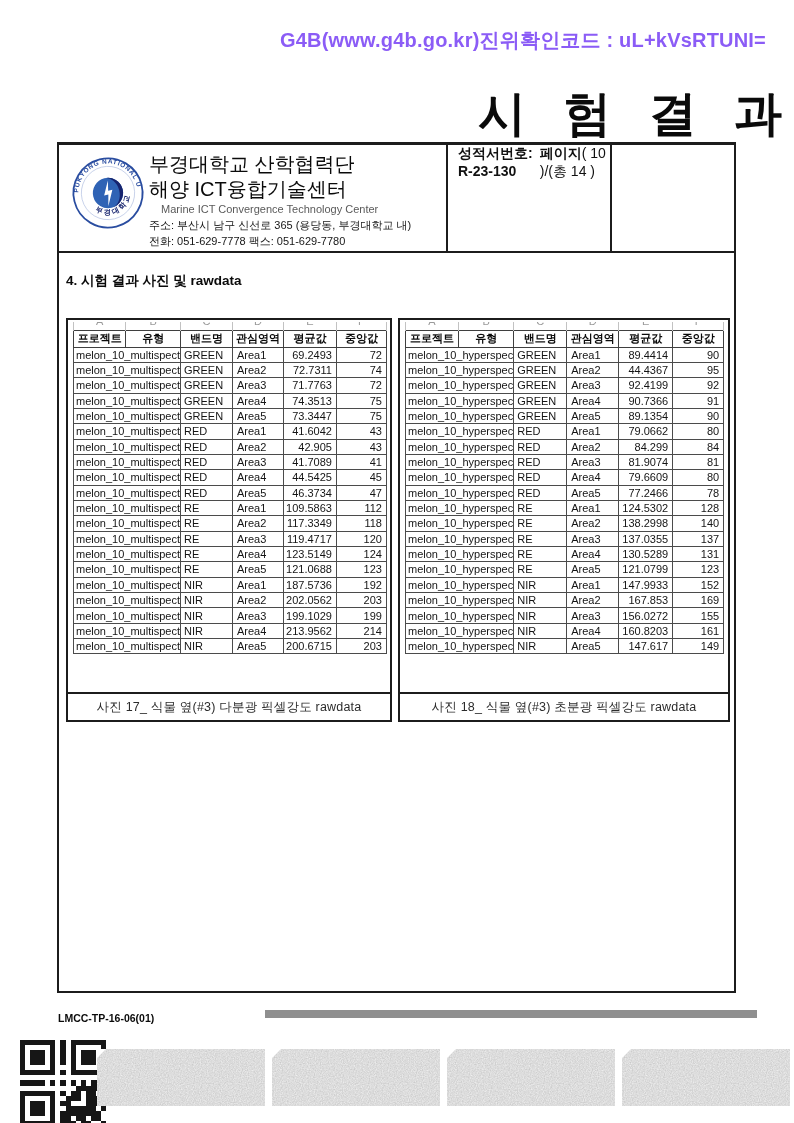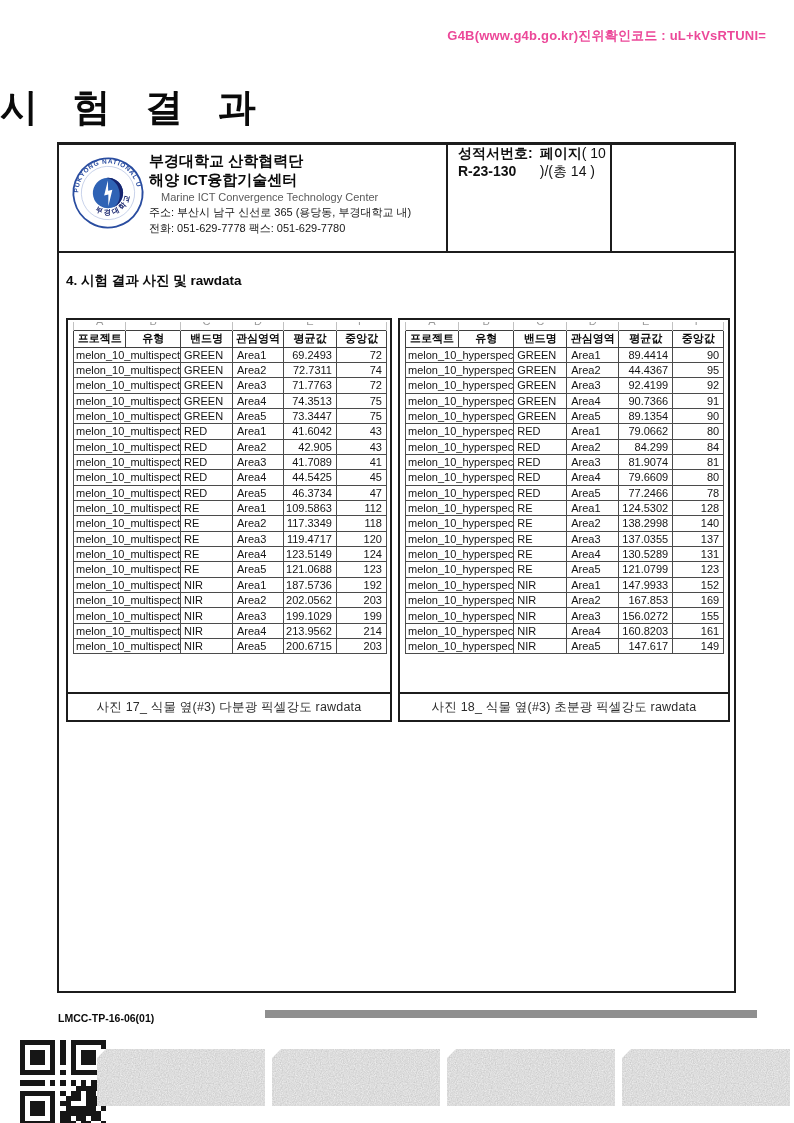--- a/index.html
+++ b/index.html
@@ -7,45 +7,45 @@
   body {
     position: relative;
     background: #ffffff;
     font-family: "Liberation Sans", sans-serif;
     color: #111;
     overflow: hidden;
   }
   
   .verify-line {
     position: absolute; top: 27px; left: 0; width: 766px;
-    text-align: right; font-size: 13px; font-weight: bold;
-    color: #ec4899; letter-spacing: 0.2px;
+    text-align: right; font-size: 20px; font-weight: bold;
+    color: #8b5cf6; letter-spacing: 0.2px;
   }
   
   .doc-title {
     position: absolute; top: 82px; left: 0; width: 794px;
-    text-align: left; font-size: 38px; font-weight: bold;
+    text-align: right; font-size: 48px; font-weight: bold;
     letter-spacing: 12px; color: #0a0a0a;
   }
   
   .main-frame {
     position: absolute; left: 57px; top: 142px; width: 679px; height: 851px;
     border: 2px solid #1c1c1c; border-top-width: 3px; background: #fff;
   }
   
   .hdr-band { display: flex; height: 108px; border-bottom: 2px solid #1c1c1c; }
   .hdr-cell-org { width: 387px; position: relative; }
   .hdr-cell-report {
     width: 166px; border-left: 2px solid #1c1c1c; border-right: 2px solid #1c1c1c;
     display: flex; flex-direction: row; justify-content: center; padding-left: 10px; gap: 5px;
   }
   .hdr-cell-blank { flex: 1; }
   .logo-wrap { position: absolute; left: 13px; top: 12px; width: 72px; height: 72px; transform: rotate(-14deg); }
   .org-text { position: absolute; left: 90px; top: 7px; line-height: 1.25; white-space: nowrap; }
-  .org-l1, .org-l2 { font-size: 15px; font-weight: bold; color: #0a0a0a; }
+  .org-l1, .org-l2 { font-size: 20px; font-weight: normal; color: #0a0a0a; }
   .org-l3 { font-size: 11px; color: #5a5a5a; margin-top: 1px; padding-left: 12px; }
   .org-l4, .org-l5 { font-size: 11px; font-weight: normal; color: #161616; margin-top: 2px; }
   .report-no { font-size: 14px; font-weight: bold; }
   .page-line { font-size: 14px; }
   .page-line .lbl { font-weight: bold; }
   
   .section-heading {
     position: absolute; left: 66px; top: 272px;
     font-size: 13.5px; font-weight: bold; color: #0a0a0a;
   }

